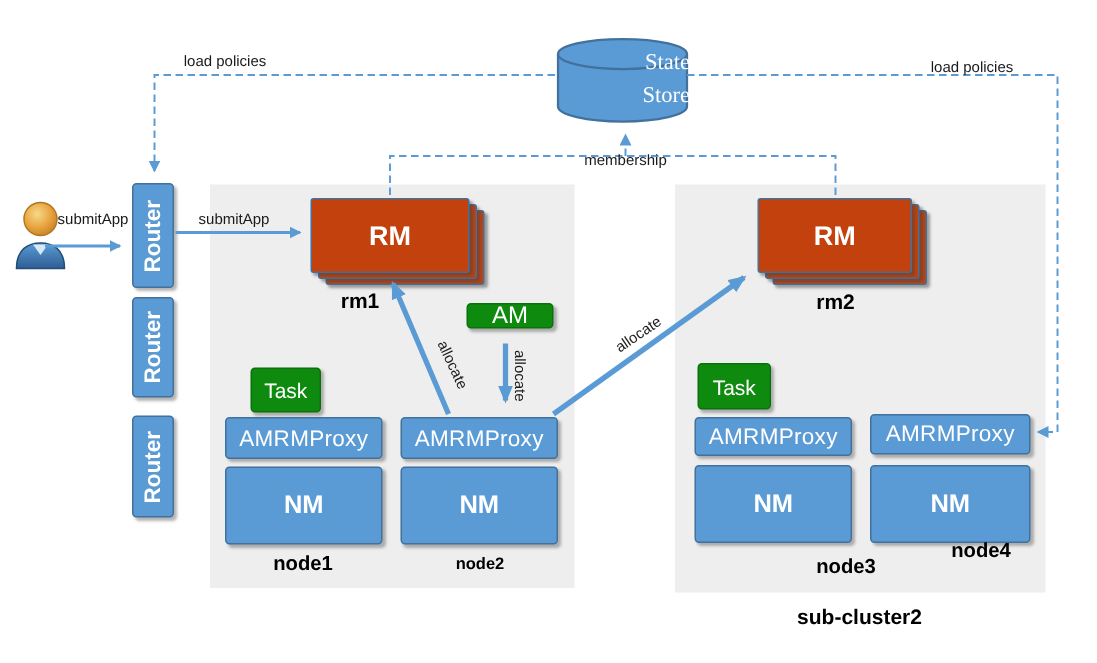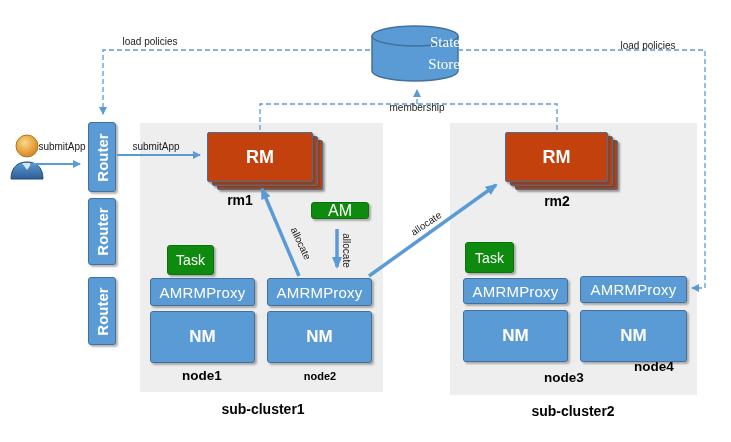--- a/index.html
+++ b/index.html
@@ -125,21 +125,20 @@
   <div class="blk" style="left:516px;top:370px;font-size:13.5px;margin-left:48px;">node3</div>
 
   <div class="box proxy" style="left:580px;top:276px;width:107px;height:27px;">
     <span>AMRMProxy</span>
   </div>
   <div class="box nm" style="left:580px;top:310px;width:107px;height:52px;">
     <span>NM</span>
   </div>
   <div class="blk" style="left:634px;top:359px;font-size:13.5px;margin-left:20px;">node4</div>
 
-  <div class="blk" style="left:263px;top:401px;font-size:14px;">sub-cluster1</div>
   <div class="blk" style="left:573px;top:403px;font-size:14px;">sub-cluster2</div>
 
   <div class="lbl" style="left:150px;top:36px;">load policies</div>
   <div class="lbl" style="left:648px;top:40px;">load policies</div>
   <div class="lbl" style="left:417px;top:102px;">membership</div>
   <div class="lbl" style="left:62px;top:141px;">submitApp</div>
   <div class="lbl" style="left:156px;top:141px;">submitApp</div>
   <div class="lbl rot" style="left:301px;top:238px;transform:translateX(-50%) rotate(65deg);">allocate</div>
   <div class="lbl rot" style="left:346px;top:245px;transform:translateX(-50%) rotate(90deg);">allocate</div>
   <div class="lbl rot" style="left:426px;top:218px;transform:translateX(-50%) rotate(-34deg);">allocate</div>

